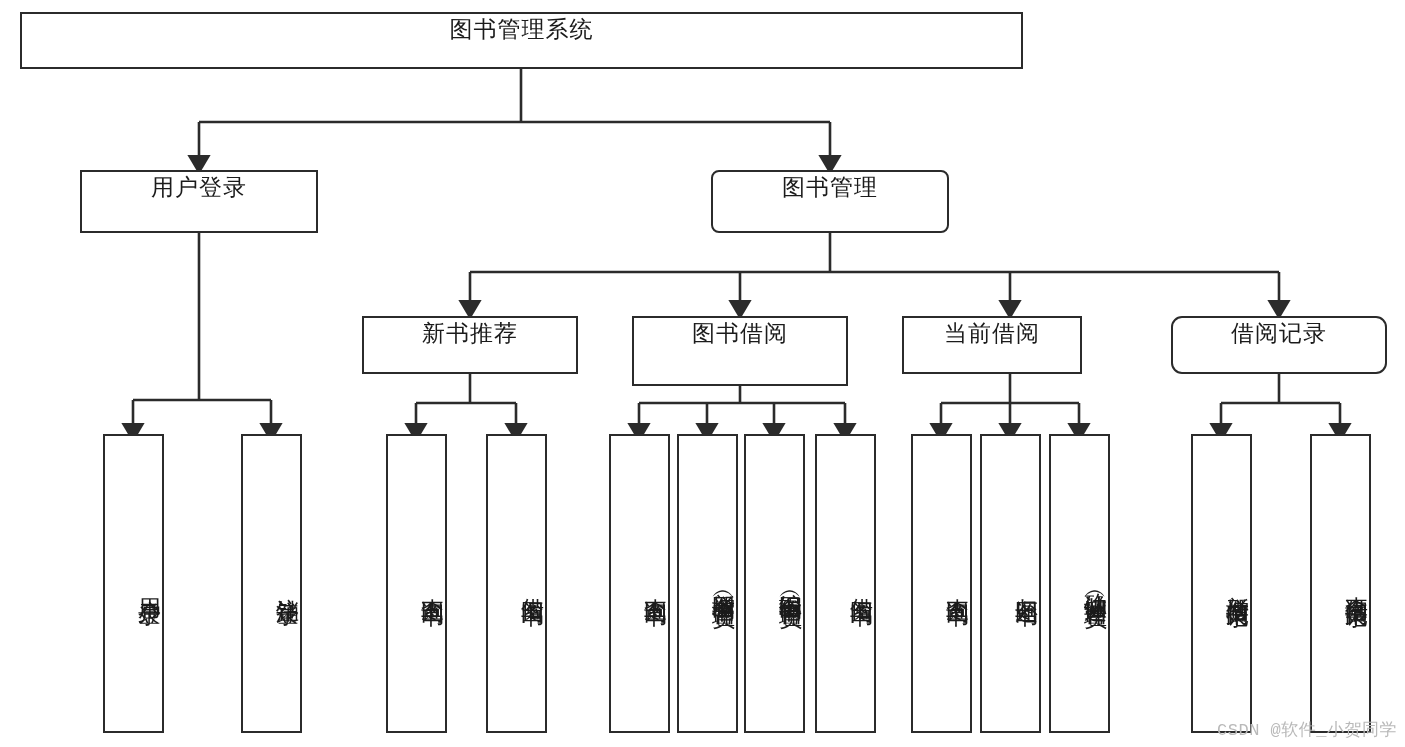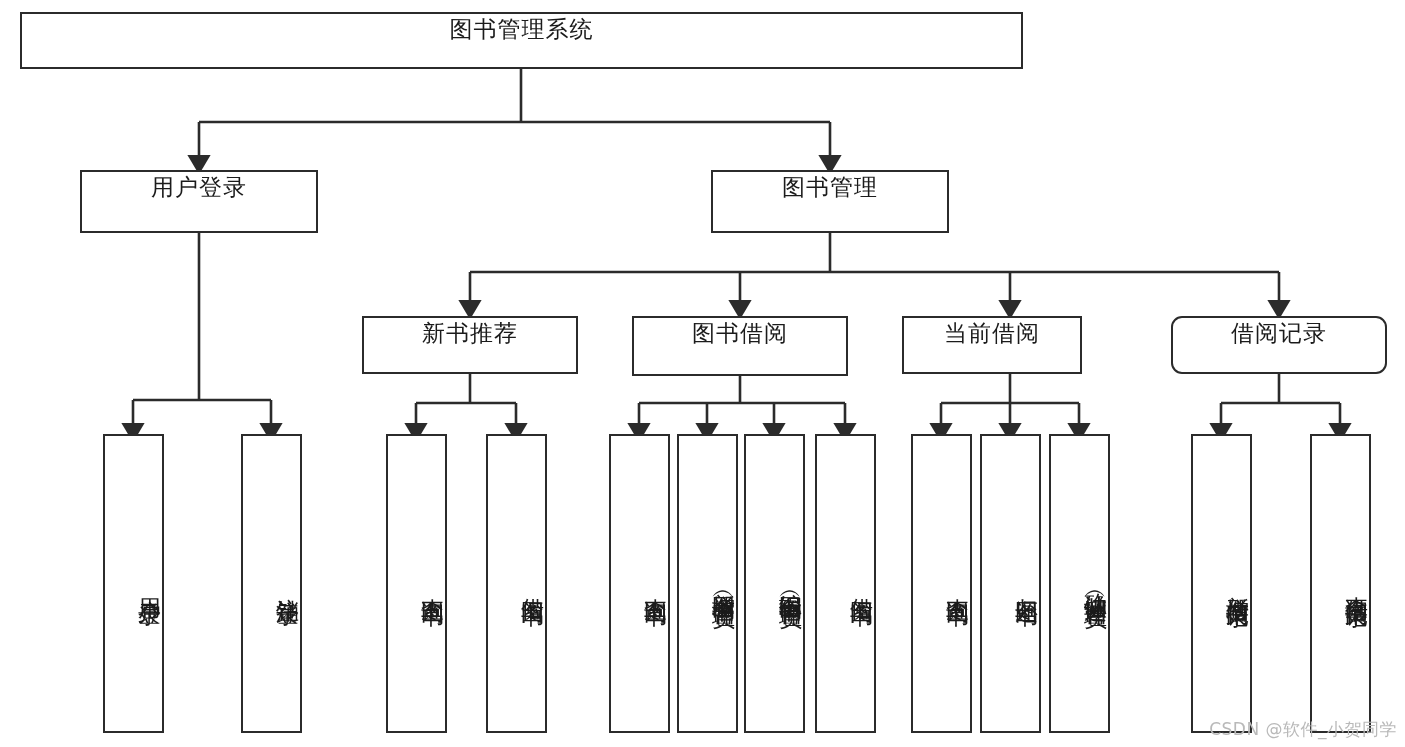--- a/index.html
+++ b/index.html
@@ -10,21 +10,21 @@
   .node{position:absolute;box-sizing:border-box;background:#fff;
         border:2.5px solid #2b2b2b;display:flex;
         justify-content:center;}
   .node.h{font-size:23px;color:#1b1b1b;letter-spacing:1px;}
   .node.v{writing-mode:vertical-rl;text-orientation:upright;
           font-size:23px;color:#1b1b1b;line-height:1.12;
           letter-spacing:2px;padding:6px 0;}
   .node.v .vtxt{writing-mode:vertical-rl;text-orientation:upright;
                 white-space:nowrap;}
   .watermark{position:absolute;right:8px;bottom:6px;font-size:17px;
-             color:#b9b9b9;letter-spacing:.5px;white-space:nowrap;}
+             color:#b9b9b9;letter-spacing:.5px;white-space:nowrap;font-family:Liberation Mono, monospace;}
 </style>
 </head>
 <body>
 
 <div id="stage">
 
   <svg id="wires" viewBox="0 0 1405 747" xmlns="http://www.w3.org/2000/svg">
     <defs>
       <marker id="ah" markerWidth="9" markerHeight="9" refX="1.2" refY="4.5" orient="auto" markerUnits="strokeWidth">
         <path d="M0,0 L0,9 L7.5,4.5 z" fill="#2b2b2b"></path>
@@ -75,28 +75,28 @@
     </g>
   </svg>
 
   <div class="node h" style="left:20px;top:12px;width:1003px;height:57px;">
     <span>图书管理系统</span>
   </div>
 
   <div class="node h" style="left:80px;top:170px;width:238px;height:63px;">
     <span>用户登录</span>
   </div>
-  <div class="node h" style="left:711px;top:170px;width:238px;height:63px;">
+  <div class="node h" style="left:711px;top:170px;width:238px;height:63px;border-radius:8px;">
     <span>图书管理</span>
   </div>
 
   <div class="node h" style="left:362px;top:316px;width:216px;height:58px;">
     <span>新书推荐</span>
   </div>
-  <div class="node h" style="left:632px;top:316px;width:216px;height:60px;">
+  <div class="node h" style="left:632px;top:316px;width:216px;height:70px;">
     <span>图书借阅</span>
   </div>
   <div class="node h" style="left:902px;top:316px;width:180px;height:58px;">
     <span>当前借阅</span>
   </div>
   <div class="node h" style="left:1171px;top:316px;width:216px;height:58px;border-radius:11px;">
     <span>借阅记录</span>
   </div>
 
   <div class="node v" style="left:103px;top:434px;width:61px;height:299px;">

